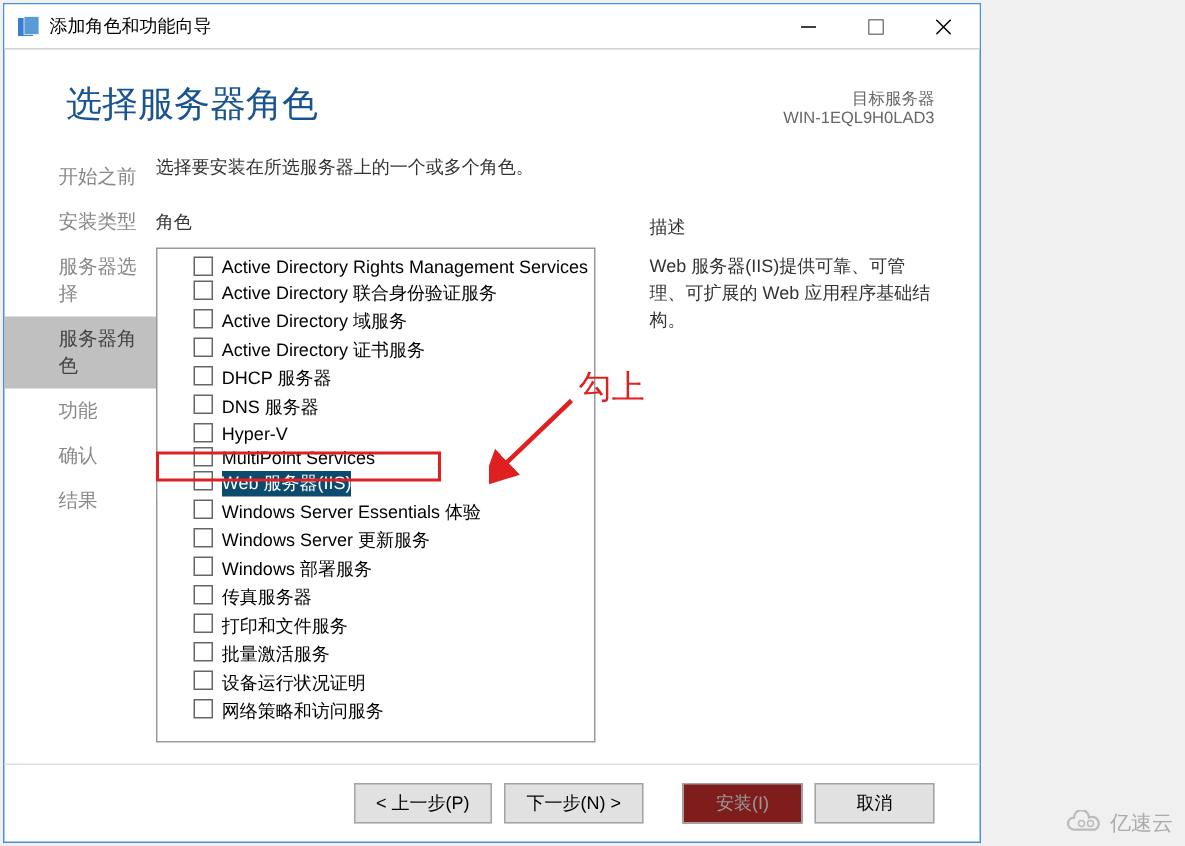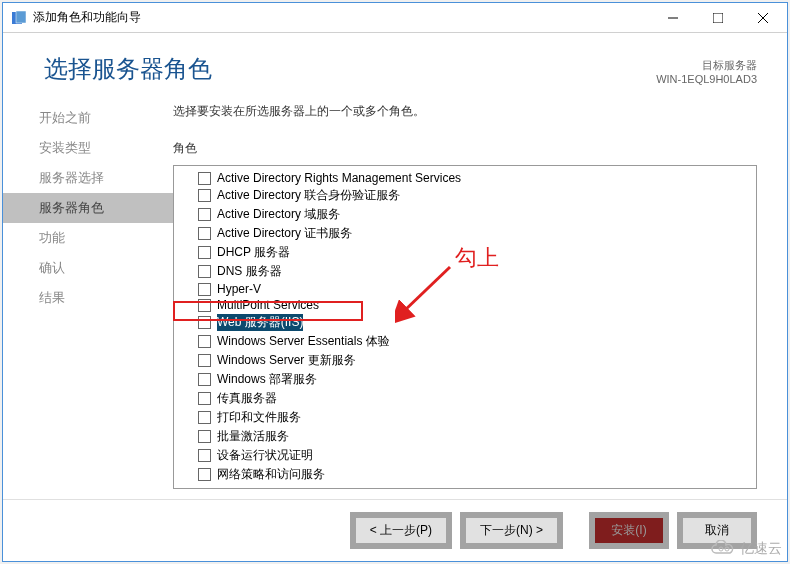--- a/index.html
+++ b/index.html
@@ -1,43 +1,43 @@
 <!DOCTYPE html>
 <html><head>
   <meta charset="utf-8">
   <style>
     * { box-sizing: border-box; margin: 0; padding: 0; }
     body { font-family: "Microsoft YaHei", "Segoe UI", sans-serif; font-size: 12px; background: #f0f0f0; width: 790px; height: 564px; position: relative; }
-    .window { background: #fff; border: 1px solid #4a90d9; width: 786px; height: 560px; margin: 2px; display: flex; flex-direction: column; }
+    .window { background: #fff; border: 1px solid #4a90d9; width: 652px; height: 560px; margin: 2px; display: flex; flex-direction: column; }
     .titlebar { height: 30px; display: flex; align-items: center; padding: 0 2px; background: #fff; border-bottom: 1px solid #d0d0d0; }
     .titlebar-icon { width: 16px; height: 16px; margin: 0 6px; }
     .titlebar-text { flex: 1; font-size: 12px; }
     .titlebar-btn { width: 45px; height: 29px; display: flex; align-items: center; justify-content: center; cursor: pointer; }
     .header-area { padding: 20px 30px 10px 30px; display: flex; justify-content: space-between; align-items: flex-end; }
     .page-title { font-size: 24px; color: #1a5490; font-weight: 300; margin-left: 11px; }
     .server-info { text-align: right; font-size: 11px; color: #666; }
     .main-content { flex: 1; display: flex; padding: 0 30px 10px 0; overflow: hidden; }
     .sidebar { width: 170px; padding-top: 8px; font-family: Liberation Serif, serif; }
     .sidebar-item { padding: 6px 10px 6px 36px; font-size: 13px; color: #888; cursor: pointer; }
     .sidebar-item.active { background: #c0c0c0; color: #444; }
     .content-area { flex: 1; display: flex; gap: 36px; padding-top: 8px; position: relative; }
     .instruction { font-size: 12px; margin-bottom: 20px; color: #333; }
     .roles-col { flex: 1; display: flex; flex-direction: column; }
     .col-heading { font-size: 12px; color: #333; margin-bottom: 8px; font-weight: normal; }
     .listbox { border: 1px solid #999; height: 330px; overflow-y: scroll; overflow-x: hidden; padding: 4px 0; }
-    .tree-item { display: flex; align-items: center; padding: 1px 4px 1px 24px; font-size: 12px; white-space: nowrap; }
+    .tree-item { display: flex; align-items: flex-start; padding: 1px 4px 1px 24px; font-size: 12px; white-space: nowrap; }
     .chk { width: 13px; height: 13px; border: 1px solid #666; margin-right: 6px; flex-shrink: 0; display: inline-flex; align-items: center; justify-content: center; background: #fff; }
     .item-label { color: #000; }
     .highlight-box { border: 2px solid #e02020; position: absolute; }
     .desc-col { width: 190px; }
     .desc-text { font-size: 12px; color: #333; line-height: 1.5; }
     .annotation { position: absolute; color: #e02020; font-size: 22px; font-family: "SimSun", serif; }
     .arrow { position: absolute; }
     .footer { padding: 12px 30px; display: flex; justify-content: flex-end; gap: 8px; align-items: center; border-top: 1px solid #e0e0e0; }
-    .footer-btn { padding: 4px 14px; font-size: 12px; border: 6px solid #a3a3a3; background: #e1e1e1; cursor: pointer; min-width: 80px; }
+    .footer-btn { padding: 4px 14px; font-size: 12px; border: 1px solid #a3a3a3; background: #e1e1e1; cursor: pointer; min-width: 80px; }
     .footer-btn:disabled { color: #999; background: #7f1d1d; cursor: default; }
     .watermark { position: absolute; bottom: 6px; right: 8px; font-size: 14px; color: #aaa; display: flex; gap: 4px; }
     ::-webkit-scrollbar { width: 17px; }
     ::-webkit-scrollbar-track { background: #f0f0f0; }
     ::-webkit-scrollbar-thumb { background: #c0c0c0; border: 1px solid #a0a0a0; }
   </style>
 </head>
 <body>
 
 <div class="window">
@@ -157,20 +157,25 @@
             </div>
           <div class="tree-item">
               <span class="chk"></span>
               <span class="item-label">网络策略和访问服务</span>
             </div>
 
         </div>
         <div class="highlight-box" style="left:0px; top:206px; width:190px; height:20px;"></div>
       </div>
 
+      <div class="desc-col">
+        <div style="height:40px"></div>
+        <div class="col-heading">描述</div>
+        <div class="desc-text">Web 服务器(IIS)提供可靠、可管理、可扩展的 Web 应用程序基础结构。</div>
+      </div>
 
       <svg class="arrow" style="left:222px; top:162px;" width="60" height="80">
         <defs>
             <marker id="ah" markerWidth="8" markerHeight="8" refX="2" refY="4" orient="auto">
               <path d="M0,0 L0,8 L8,4 Z" fill="#e02020"></path>
             </marker>
           </defs>
         <line x1="55" y1="10" x2="8" y2="55" stroke="#e02020" stroke-width="3" marker-end="url(#ah)"></line>
       </svg>
       <div class="annotation" style="left:282px; top:148px;">勾上</div>

